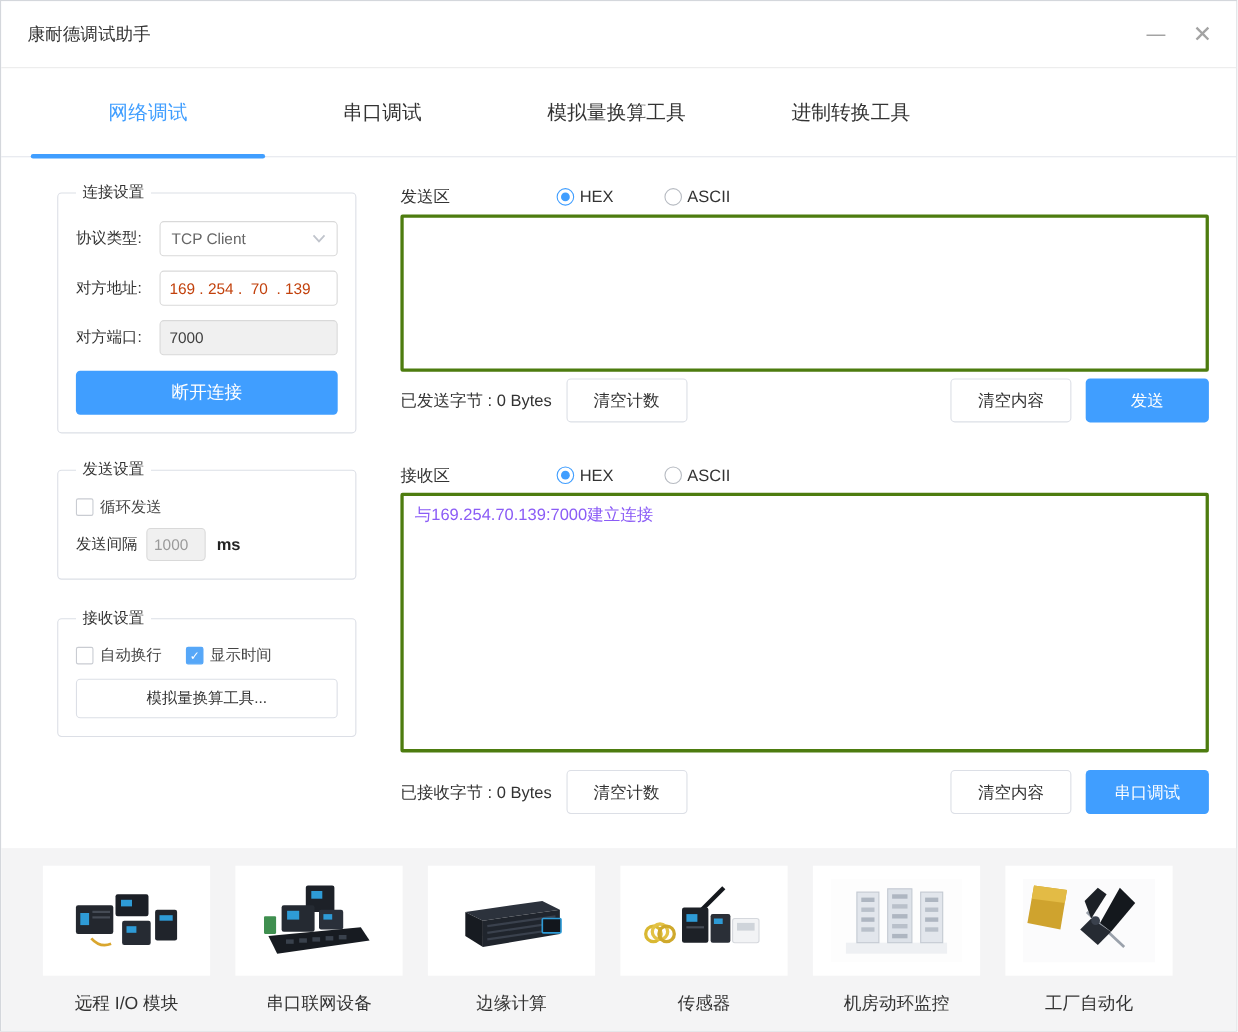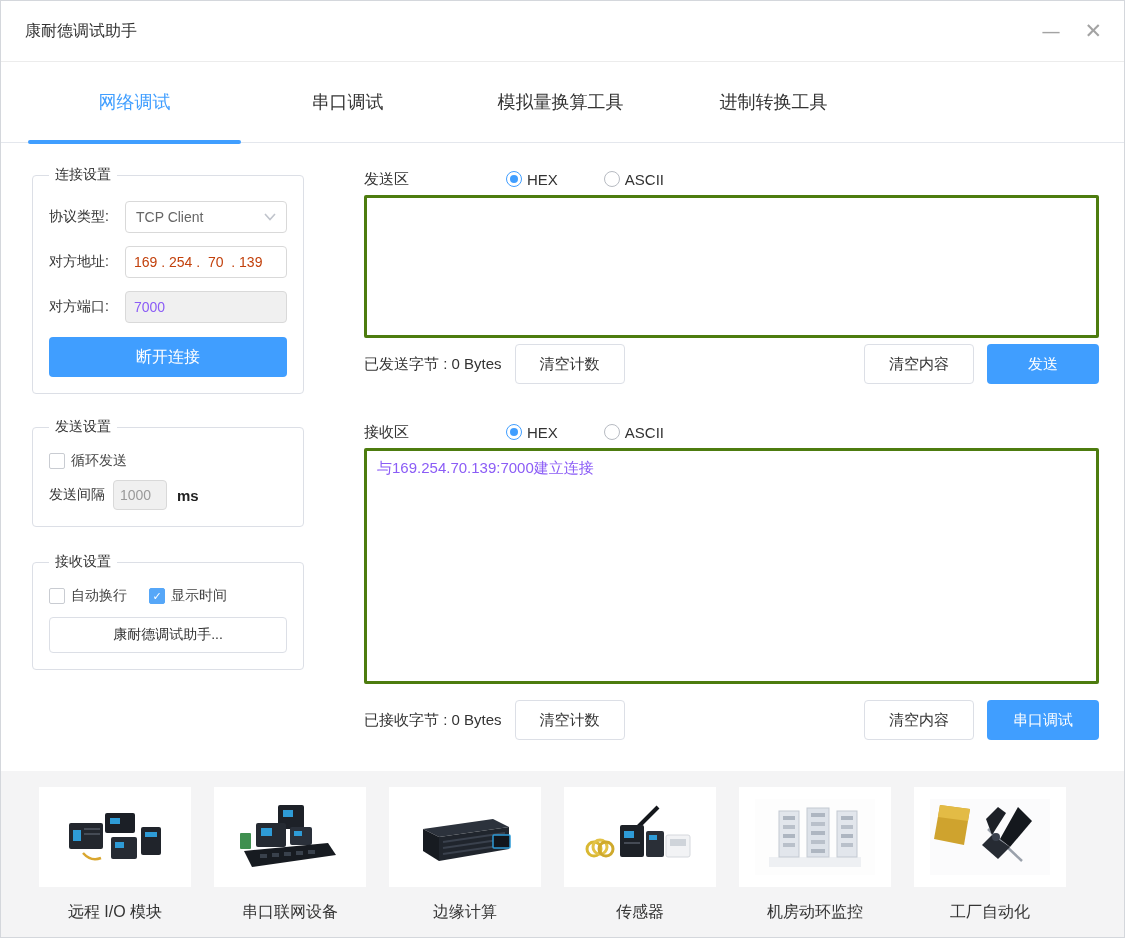--- a/index.html
+++ b/index.html
@@ -15,36 +15,36 @@
   .win-btn.close { font-size:21px; }
 
   
   .tabbar { height:81px; display:flex; padding-left:27px; border-bottom:1px solid #e4e7ed; }
   .tab { width:213px; display:flex; align-items:center; justify-content:center; font-size:18px; color:#333; cursor:pointer; position:relative; }
   .tab.active { color:#409eff; }
   .tab.active::after { content:""; position:absolute; left:0; right:0; bottom:-2px; height:4px; background:#409eff; border-radius:2px; }
 
   
   .main { position:absolute; top:143px; left:0; right:0; bottom:166px; }
-  .left-col { position:absolute; left:18px; top:0; width:285px;padding-left:13px; }
+  .left-col { position:absolute; left:38px; top:0; width:285px;padding-left:13px; }
   .right-col { position:absolute; left:363px; right:25px; top:2px; }
 
   fieldset { border:1px solid #dcdfe6; border-radius:4px; padding:4px 16px 16px; }
   legend { font-size:14px; color:#333; padding:0 6px; margin-left:0; }
   .fs-conn { margin-top:22px; }
   .fs-send { margin-top:24px; }
   .fs-recv { margin-top:26px; }
 
   .form-row { display:flex; align-items:center; margin-top:13px; }
   .form-label { width:76px; flex:none; font-size:14px; color:#333; }
   .select-box { flex:1; height:32px; border:1px solid #d9d9d9; border-radius:4px; background:#fff;
                 display:flex; align-items:center; justify-content:space-between; padding:0 10px; font-size:14px; color:#666; cursor:pointer; }
   .text-input { flex:1; height:32px; border:1px solid #d9d9d9; border-radius:4px; background:#fff;
                 padding:0 8px; font-size:14px; color:#c2410c; font-family:"Liberation Sans","DejaVu Sans",sans-serif; outline:none; width:100%; }
-  .text-input.disabled { background:#f0f0f0; color:#8b5cf6; }
+  .text-input.disabled { background:#f0f0f0; color:#404040; }
   .btn { border:none; border-radius:4px; cursor:pointer; font-family:"Liberation Sans","DejaVu Sans",sans-serif; }
   .btn-primary { background:#409eff; color:#fff; }
   .btn-ghost { background:#fff; border:1px solid #dcdfe6; color:#333; }
   .disconnect-btn { display:block; width:100%; height:40px; margin-top:14px; font-size:16px; }
 
   .check-row { display:flex; align-items:center; margin-top:12px; }
   .checkbox { width:16px; height:16px; flex:none; border:1px solid #c9ccd2; border-radius:2px; background:#fff; cursor:pointer;
               display:flex; align-items:center; justify-content:center; }
   .checkbox.checked { background:#56a7f8; border-color:#56a7f8; color:#fff; font-size:11px; }
   .check-label { font-size:14px; color:#444; margin-left:6px; }
@@ -147,21 +147,21 @@
 
       <fieldset class="fs-recv">
         <legend>接收设置</legend>
         <div class="check-row">
           <span class="checkbox"></span>
           <span class="check-label">自动换行</span>
           <span style="width:22px;"></span>
           <span class="checkbox checked">✓</span>
           <span class="check-label">显示时间</span>
         </div>
-        <button class="btn btn-ghost save-btn">康耐德调试助手...</button>
+        <button class="btn btn-ghost save-btn">模拟量换算工具...</button>
       </fieldset>
 
     </div>
 
     <div class="right-col">
 
       <div class="area-header first">
         <span class="area-title">发送区</span>
         <span class="radio-item">
           <span class="radio checked"></span>

